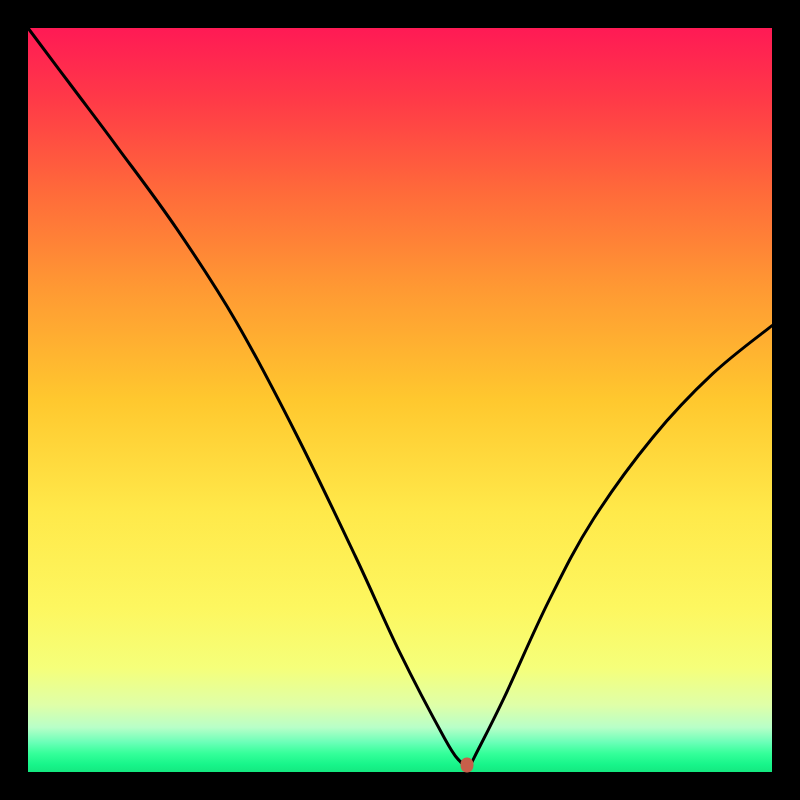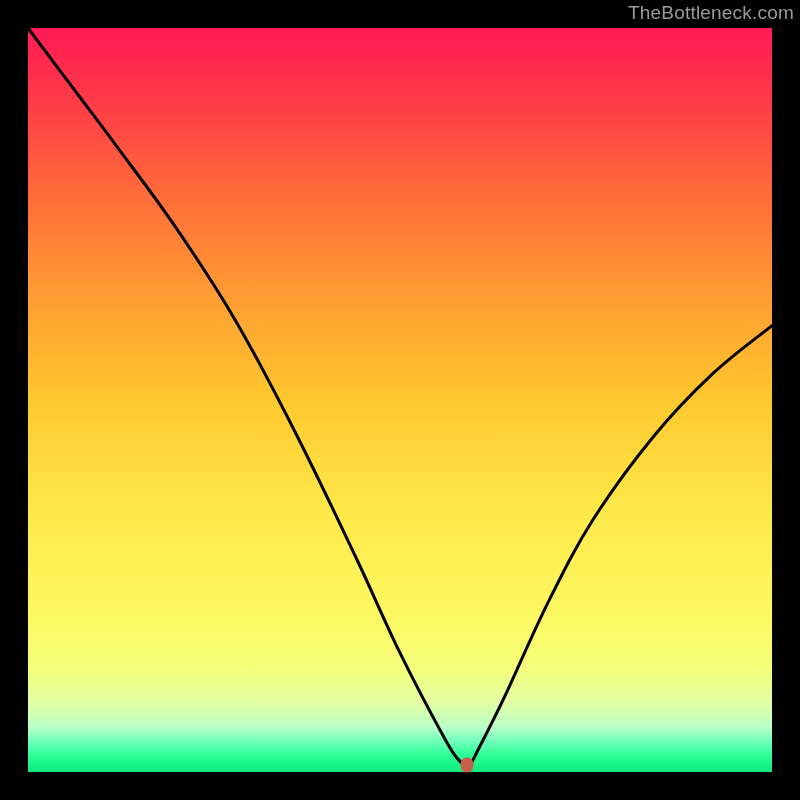--- a/index.html
+++ b/index.html
@@ -60,19 +60,18 @@
     width: 13px;
     height: 15px;
     border-radius: 6px / 7px;
     background: #c85f4a;
     transform: translate(-50%, -50%);
   }
 </style>
 </head>
 <body>
 <div class="frame">
-  <div class="watermark">TheBottleneck.com</div>
   <div class="plot"></div>
   <svg class="curve" viewBox="0 0 744 744">
     <path id="curve-path" fill="none" stroke="#000" stroke-width="3" stroke-linejoin="round" stroke-linecap="round" d="M 0.00 0.00 C 8.04 10.71, 28.57 38.09, 44.64 59.52 C 60.71 80.95, 70.53 93.60, 89.28 119.04 C 108.03 144.48, 127.37 169.41, 148.80 200.88 C 170.23 232.35, 186.89 257.05, 208.32 293.88 C 229.75 330.71, 246.41 363.30, 267.84 405.48 C 289.27 447.66, 308.61 488.73, 327.36 528.24 C 346.11 567.75, 355.93 592.15, 372.00 624.96 C 388.07 657.77, 405.93 691.10, 416.64 710.52 C 427.35 729.94, 427.50 728.15, 431.52 732.84 C 435.54 737.53, 436.95 735.89, 438.96 736.56 C 440.97 737.23, 441.34 737.90, 442.68 736.56 C 444.02 735.22, 440.37 741.17, 446.40 729.12 C 452.43 717.07, 462.77 697.72, 476.16 669.60 C 489.55 641.48, 504.73 605.02, 520.80 572.88 C 536.87 540.74, 546.69 520.50, 565.44 491.04 C 584.19 461.58, 603.53 435.31, 624.96 409.20 C 646.39 383.09, 663.05 366.05, 684.48 345.96 C 705.91 325.87, 733.29 306.30, 744.00 297.60"></path>
   </svg>
   <div id="marker" class="marker" style="left: 466.96px; top: 764.56px;"></div>
 </div>
 
 </body></html>

